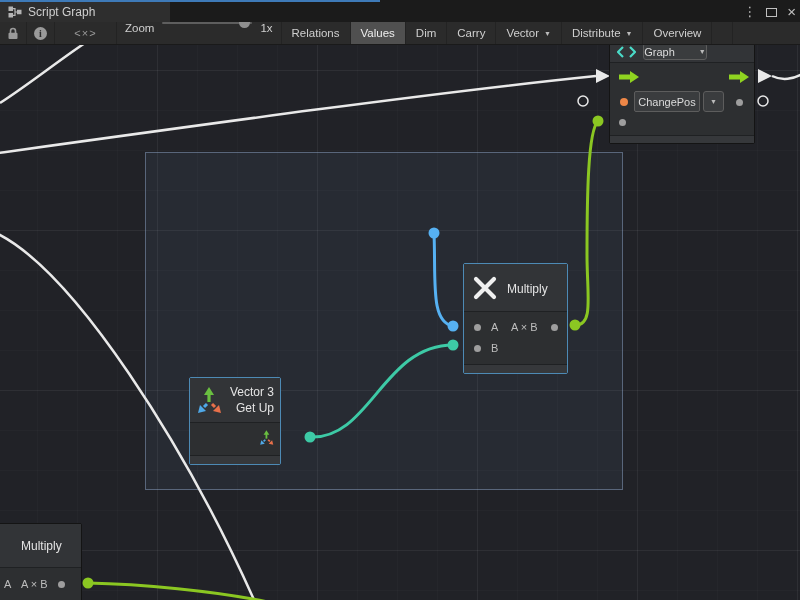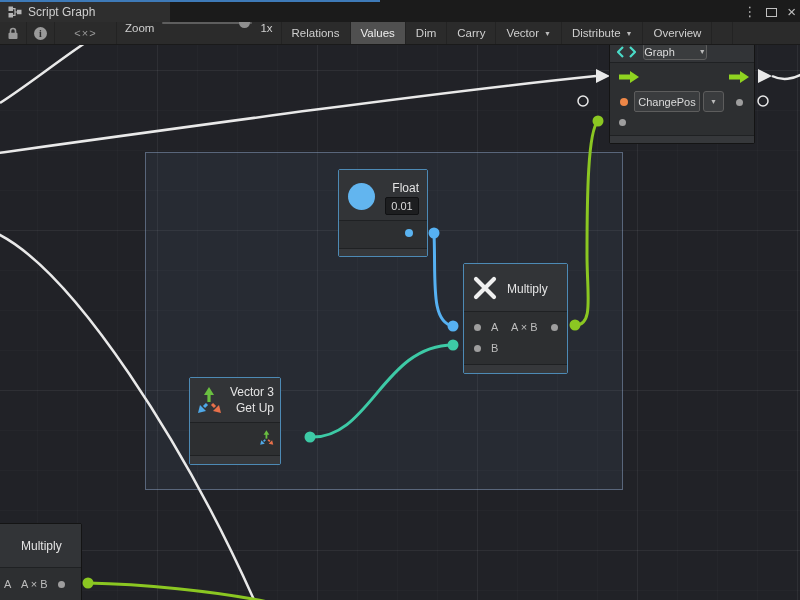--- a/index.html
+++ b/index.html
@@ -186,31 +186,20 @@
         <span>ChangePos</span>
       </div>
       <div class="drop-btn" style="left:93px;top:50px;width:21px;height:21px">
         <span class="dd-arrow" style="margin:0">▼</span>
       </div>
       <div class="dot gray" style="left:126px;top:58px"></div>
       <div class="dot gray" style="left:9px;top:78px"></div>
       <div class="n-footer" style="bottom:0;height:8px"></div>
     </div>
 
-    <div class="node selected" style="left:338px;top:124px;width:90px;height:88px">
-      <div class="n-header" style="height:51px">
-        <div id="float-circle"></div>
-        <div class="n-title" style="right:8px;top:11px">Float</div>
-        <div class="mini-field" style="right:8px;top:27px;width:34px;height:18px;line-height:17px">
-          <span>0.01</span>
-        </div>
-      </div>
-      <div class="dot blue" style="right:14px;top:59px"></div>
-      <div class="n-footer" style="bottom:0;height:8px"></div>
-    </div>
 
     <div class="node selected" style="left:463px;top:218px;width:105px;height:111px">
       <div class="n-header" style="height:48px">
         <svg width="24" height="24" viewBox="0 0 24 24" style="position:absolute;left:9px;top:12px">
           <path d="M3,3 L21,21 M21,3 L3,21" stroke="#f0f0f0" stroke-width="4.2" stroke-linecap="round"></path>
         </svg>
         <div class="n-title" style="left:43px;top:18px">Multiply</div>
       </div>
       <div class="dot gray" style="left:10px;top:60px"></div>
       <div class="p-label" style="left:27px;top:57px">A</div>

